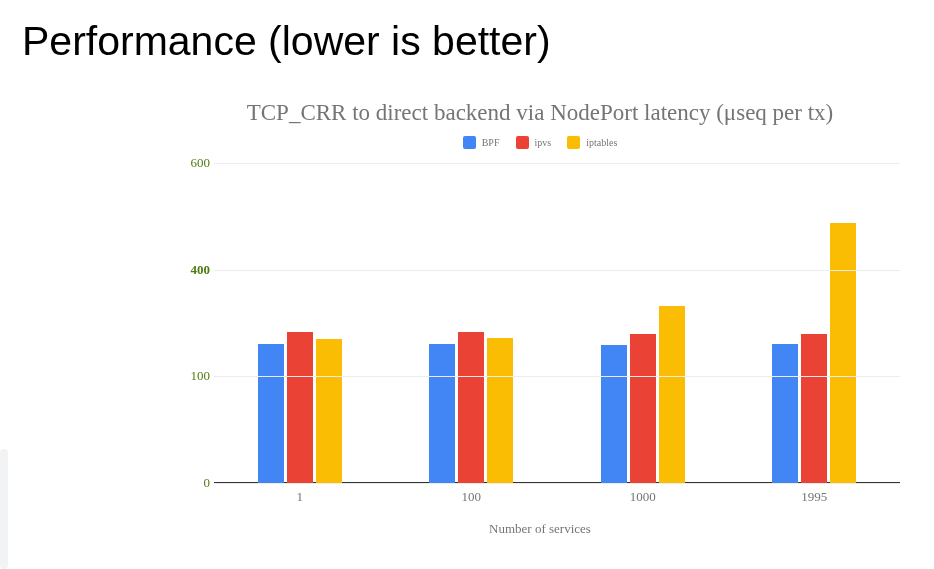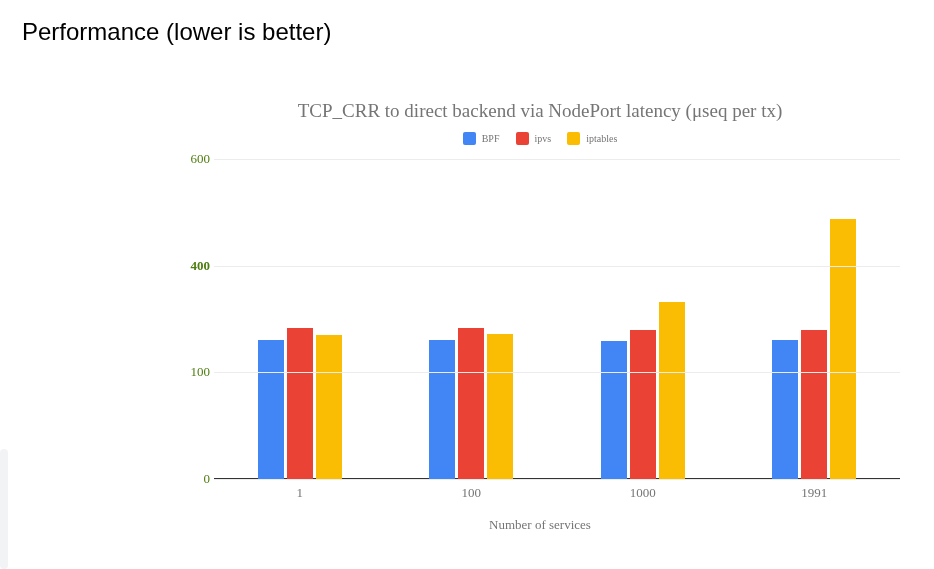--- a/index.html
+++ b/index.html
@@ -6,34 +6,34 @@
   body {
     font-family: Georgia, 'Times New Roman', serif;
     background: #fff;
     width: 934px;
     height: 569px;
     overflow: hidden;
     position: relative;
   }
   .page-title {
     font-family: -apple-system, BlinkMacSystemFont, 'Segoe UI', Arial, sans-serif;
-    font-size: 24px;
+    font-size: 41px;
     font-weight: 400;
     color: #000;
     padding: 18px 0 0 22px;
   }
   .chart-wrap {
     position: absolute;
     left: 170px;
     top: 100px;
     width: 740px;
   }
   .chart-title {
     font-family: Georgia, serif;
-    font-size: 19px;
+    font-size: 23px;
     color: #757575;
     text-align: center;
     margin-bottom: 10px;
   }
   .legend {
     display: flex;
     justify-content: center;
     gap: 16px;
     font-size: 10px;
     color: #757575;
@@ -158,21 +158,21 @@
         <div class="group">
           <div class="bar" style="height: 137.6px; background: rgb(66, 133, 244);"></div>
           <div class="bar" style="height: 149.333px; background: rgb(234, 67, 53);"></div>
           <div class="bar" style="height: 177.067px; background: rgb(251, 188, 4);"></div>
           <div class="cat-label">1000</div>
         </div>
         <div class="group">
           <div class="bar" style="height: 138.667px; background: rgb(66, 133, 244);"></div>
           <div class="bar" style="height: 149.333px; background: rgb(234, 67, 53);"></div>
           <div class="bar" style="height: 260.267px; background: rgb(251, 188, 4);"></div>
-          <div class="cat-label">1991</div>
+          <div class="cat-label">1995</div>
         </div>
       </div>
   <div class="gridline" style="top: 320px;"></div>
       <div class="y-tick" style="top: 320px;">0</div>
       <div class="gridline" style="top: 213.333px;"></div>
       <div class="y-tick" style="top: 213.333px;">100</div>
       <div class="gridline" style="top: 106.667px;"></div>
       <div class="y-tick" style="top: 106.667px; font-weight: bold;">400</div>
       <div class="gridline" style="top: 0px;"></div>
       <div class="y-tick" style="top: 0px;">600</div>

